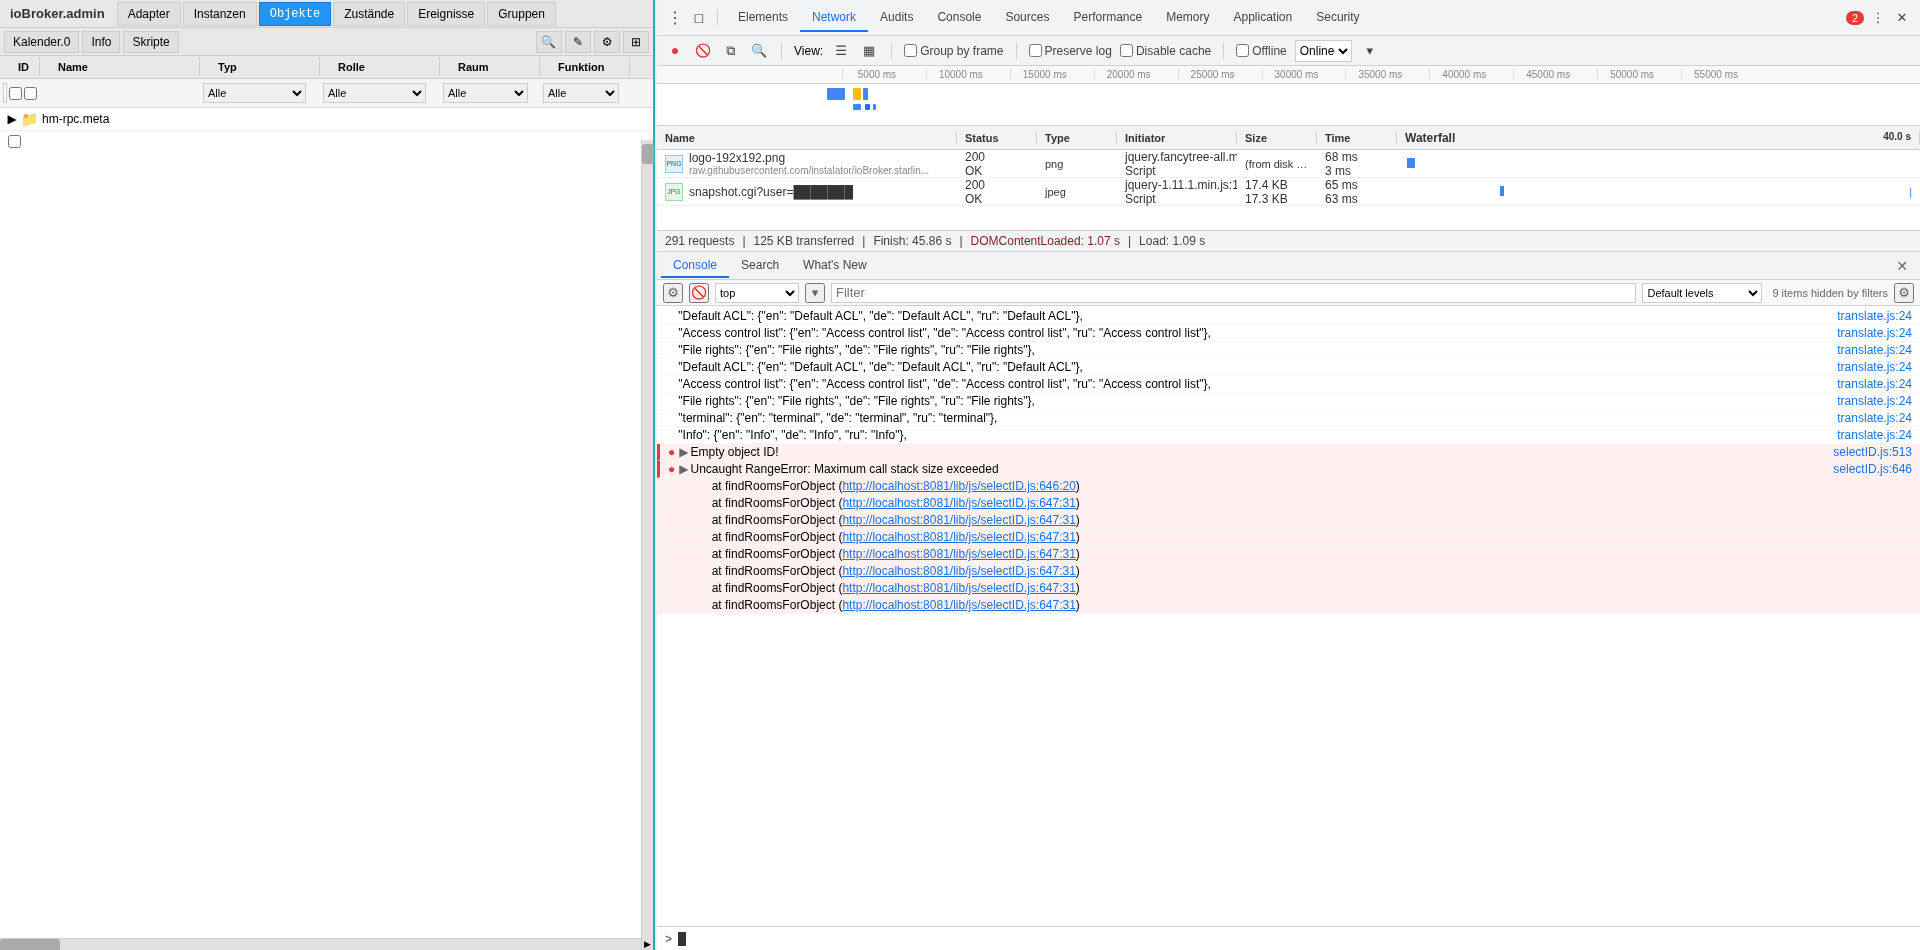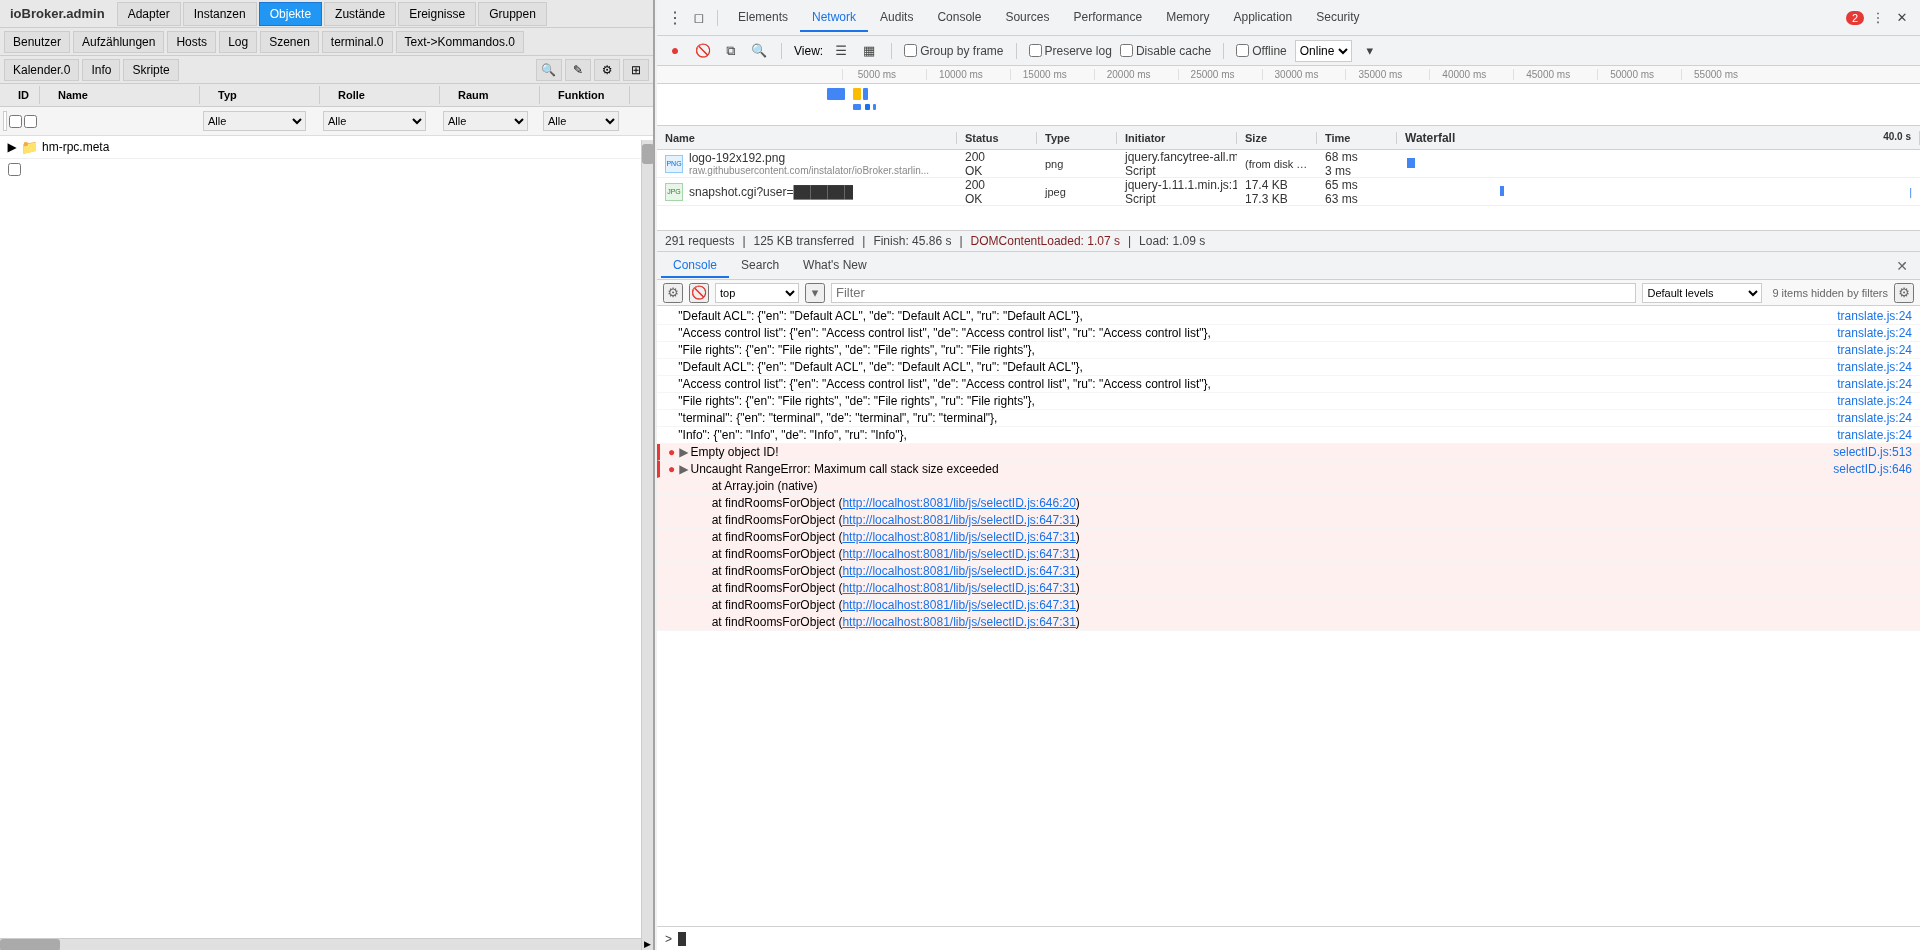--- a/index.html
+++ b/index.html
@@ -5,21 +5,21 @@
     * { box-sizing: border-box; margin: 0; padding: 0; font-family: Arial, sans-serif; font-size: 12px; }
     body { background: #f0f0f0; display: flex; flex-direction: column; height: 950px; overflow: hidden; }
 
     
     #iobroker-panel {
       position: absolute;
       left: 0; top: 0;
       width: 655px;
       height: 950px;
       background: #f5f5f5;
-      border-right: 2px solid #a3a3a3;
+      border-right: 2px solid #14b8a6;
       display: flex;
       flex-direction: column;
     }
 
     
     .top-nav {
       background: #e8e8e8;
       border-bottom: 1px solid #ccc;
       display: flex;
       align-items: center;
@@ -39,20 +39,21 @@
       background: #e0e0e0;
       cursor: pointer;
       margin-right: 2px;
       height: 24px;
       line-height: 14px;
     }
     .nav-tab.active {
       background: #2196F3;
       color: white;
       border-color: #1976D2;
+      font-family: Liberation Mono, monospace;
     }
 
     
     .second-nav {
       background: #e8e8e8;
       border-bottom: 1px solid #ccc;
       display: flex;
       align-items: center;
       padding: 2px 4px;
       height: 28px;
@@ -476,29 +477,20 @@
   <div class="top-nav">
     <div class="brand">ioBroker.admin</div>
     <button class="nav-tab">Adapter</button>
     <button class="nav-tab">Instanzen</button>
     <button class="nav-tab active">Objekte</button>
     <button class="nav-tab">Zustände</button>
     <button class="nav-tab">Ereignisse</button>
     <button class="nav-tab">Gruppen</button>
   </div>
 
-  <div class="second-nav">
-    <button>Benutzer</button>
-    <button>Aufzählungen</button>
-    <button>Hosts</button>
-    <button>Log</button>
-    <button>Szenen</button>
-    <button>terminal.0</button>
-    <button>Text-&gt;Kommandos.0</button>
-  </div>
 
   <div class="third-nav">
     <button>Kalender.0</button>
     <button>Info</button>
     <button>Skripte</button>
     <div class="spacer"></div>
     <button class="search-icon-btn">🔍</button>
     <button class="search-icon-btn">✎</button>
     <button class="search-icon-btn">⚙</button>
     <button class="search-icon-btn">⊞</button>
@@ -805,23 +797,20 @@
     </div>
 
     <div class="console-line error-line">
       <span class="error-icon">●</span>
       <span class="expand-triangle">▶</span>
       <span class="line-content">Uncaught RangeError: Maximum call stack size exceeded</span>
       <span class="line-source">selectID.js:646</span>
     </div>
 
     <div class="console-line error-bg">
-      <span class="line-content indent">&nbsp;&nbsp;&nbsp;&nbsp;&nbsp;&nbsp;&nbsp;&nbsp;at Array.join (native)</span>
-    </div>
-    <div class="console-line error-bg">
       <span class="line-content indent">&nbsp;&nbsp;&nbsp;&nbsp;&nbsp;&nbsp;&nbsp;&nbsp;at findRoomsForObject (<span class="link-text">http://localhost:8081/lib/js/selectID.js:646:20</span>)</span>
     </div>
     <div class="console-line error-bg">
       <span class="line-content indent">&nbsp;&nbsp;&nbsp;&nbsp;&nbsp;&nbsp;&nbsp;&nbsp;at findRoomsForObject (<span class="link-text">http://localhost:8081/lib/js/selectID.js:647:31</span>)</span>
     </div>
     <div class="console-line error-bg">
       <span class="line-content indent">&nbsp;&nbsp;&nbsp;&nbsp;&nbsp;&nbsp;&nbsp;&nbsp;at findRoomsForObject (<span class="link-text">http://localhost:8081/lib/js/selectID.js:647:31</span>)</span>
     </div>
     <div class="console-line error-bg">
       <span class="line-content indent">&nbsp;&nbsp;&nbsp;&nbsp;&nbsp;&nbsp;&nbsp;&nbsp;at findRoomsForObject (<span class="link-text">http://localhost:8081/lib/js/selectID.js:647:31</span>)</span>

